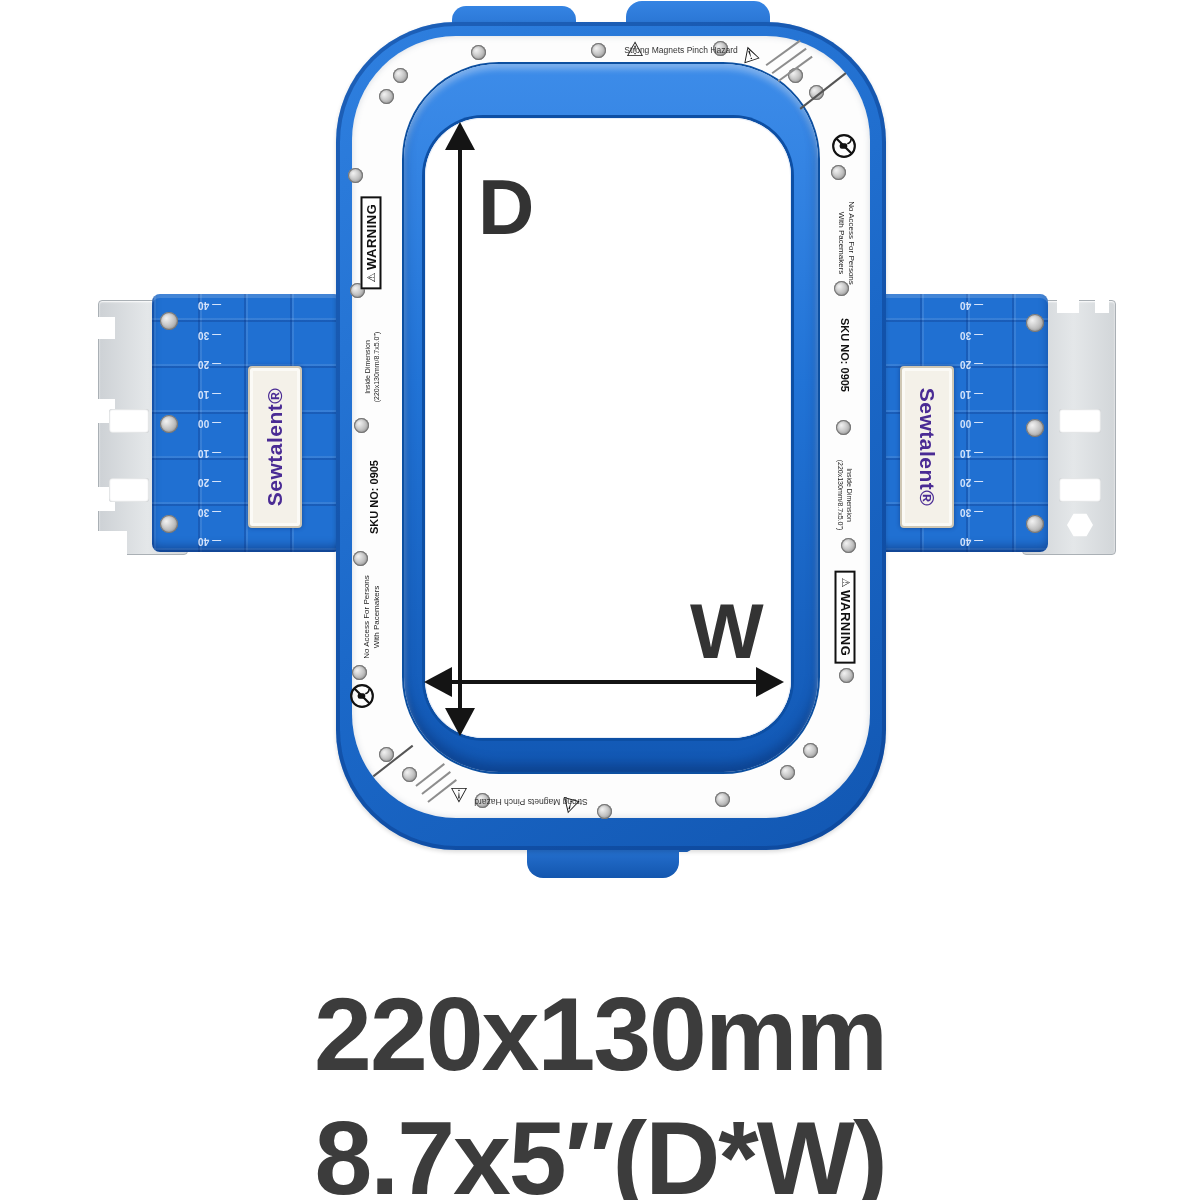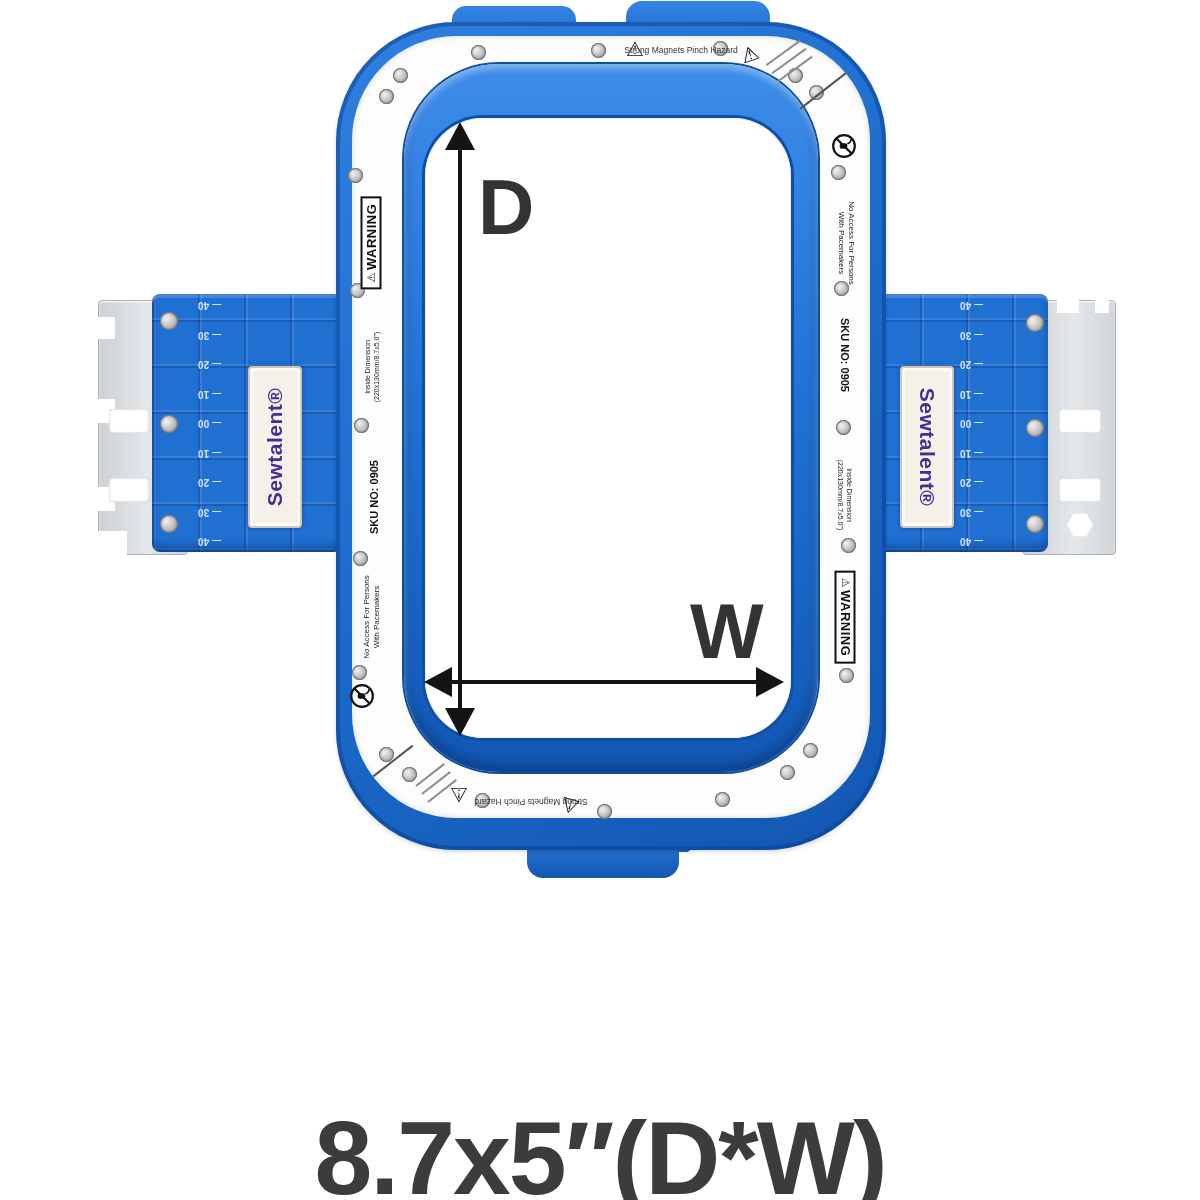--- a/index.html
+++ b/index.html
@@ -241,15 +241,16 @@
   <div class="ah ah-up" style="left:445px;top:122px;"></div>
   <div class="shaft" style="left:458px;top:146px;width:4px;height:566px;"></div>
   <div class="ah ah-down" style="left:445px;top:708px;"></div>
   <div class="dimletter" style="left:478px;top:168px;">D</div>
 
   <div class="ah ah-left" style="left:424px;top:667px;"></div>
   <div class="shaft" style="left:448px;top:680px;width:312px;height:4px;"></div>
   <div class="ah ah-right" style="left:756px;top:667px;"></div>
   <div class="dimletter" style="left:690px;top:592px;">W</div>
 
+  <div class="caption" style="top:982px;">220x130mm</div>
   <div class="caption" style="top:1106px;">8.7x5″(D*W)</div>
 
 </div>
 
 </body></html>

